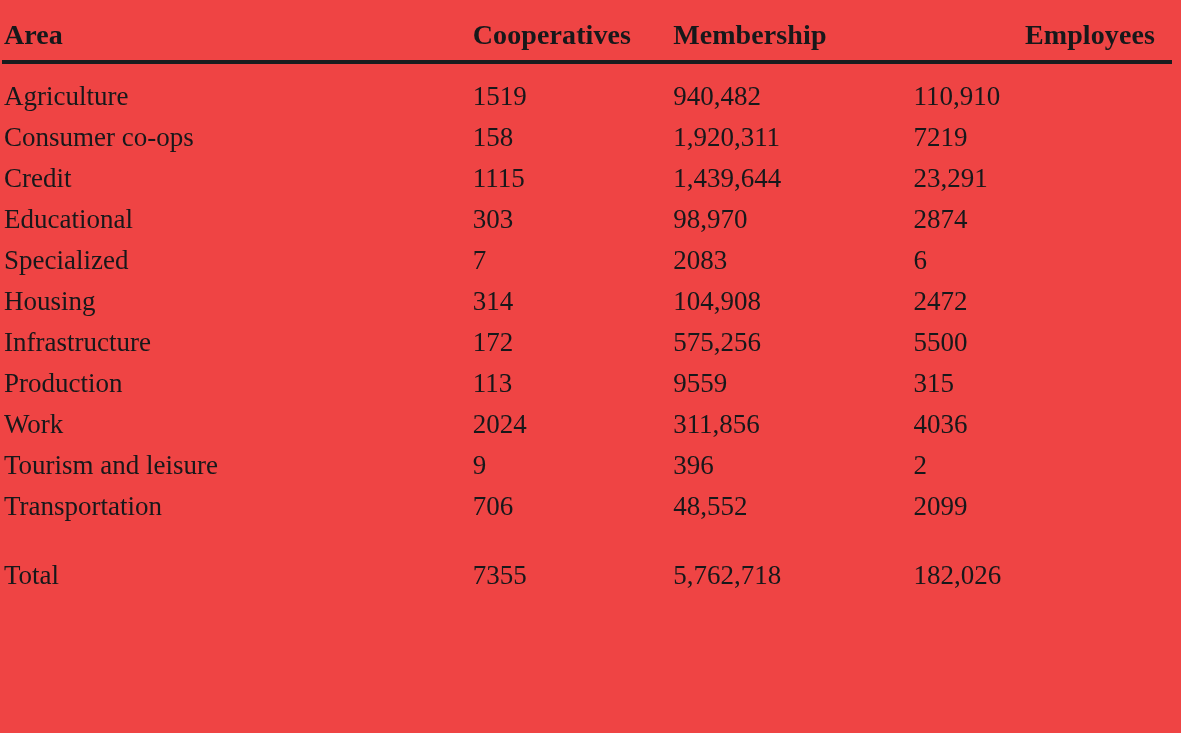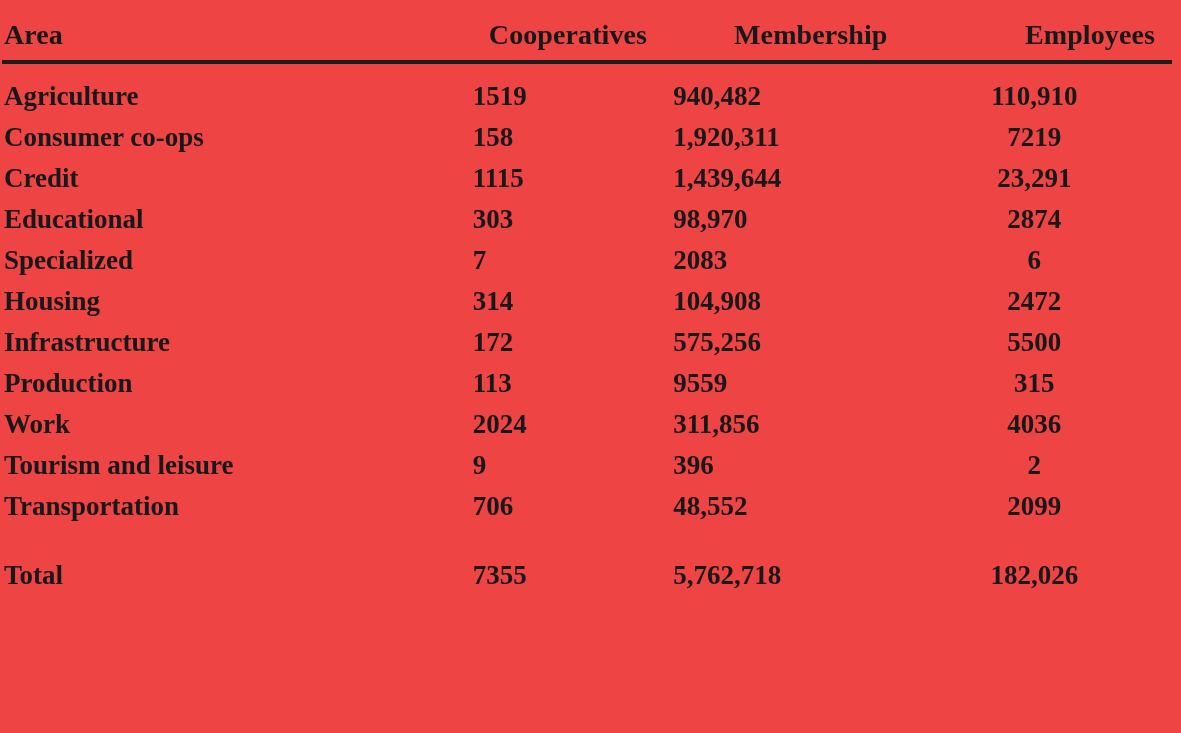--- a/index.html
+++ b/index.html
@@ -40,21 +40,21 @@
     line-height: 30px;
     padding: 20px 0 0 0;
     vertical-align: bottom;
     letter-spacing: 0.1px;
   }
   thead th.h-area {
     text-align: left;
     padding-left: 2px;
   }
   thead th.h-num {
-    text-align: right;
+    text-align: left;
     padding-right: 26px;
   }
   thead th.h-emp {
     text-align: right;
     padding-right: 17px;
     margin-top: 48px;
   }
   tr.rule-row td {
     padding: 0;
     height: 22px;
@@ -63,34 +63,34 @@
   .rule {
     height: 4px;
     background: #1b1c1e;
     width: 100%;
     margin-top: 10px;
   }
   tbody td {
     font-size: 27px;
     line-height: 41px;
     height: 41px;
-    font-weight: bold;
+    font-weight: normal;
     padding: 0;
     white-space: nowrap;
   }
   tbody td.t-area {
     text-align: left;
     padding-left: 2px;
   }
   tbody td.t-num {
     text-align: left;
     padding-right: 26px;
   }
   tbody td.t-emp {
-    text-align: center;
+    text-align: left;
     padding-right: 17px;
   }
   tbody tr.first-body td { padding-top: 4px; }
   tbody tr.total-row td {
     padding-top: 28px;
   }
 </style>
 </head>
 <body>
 

